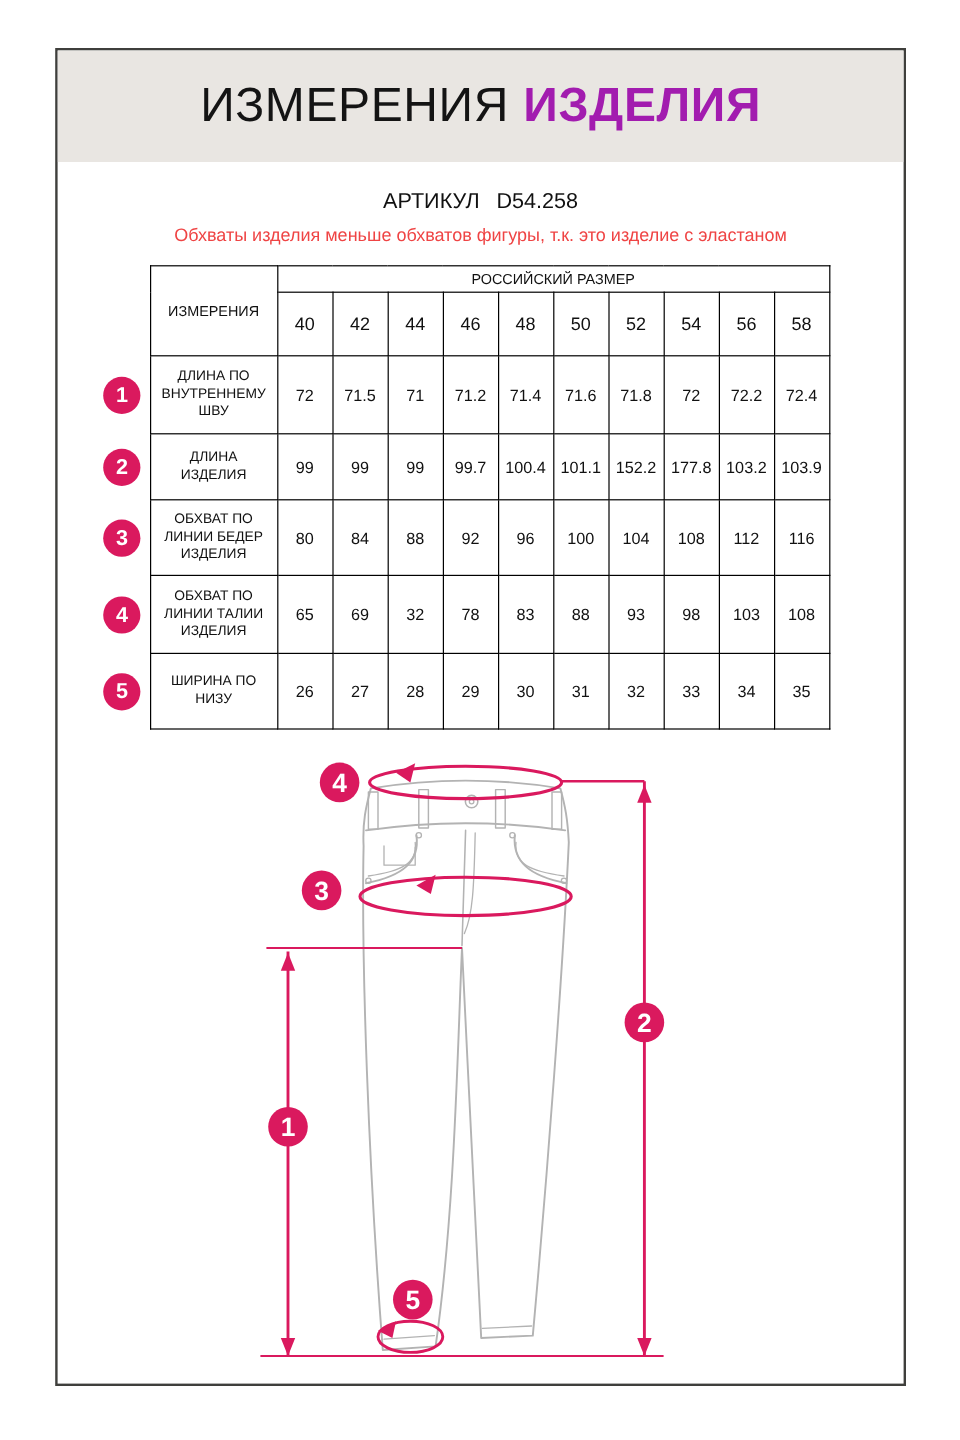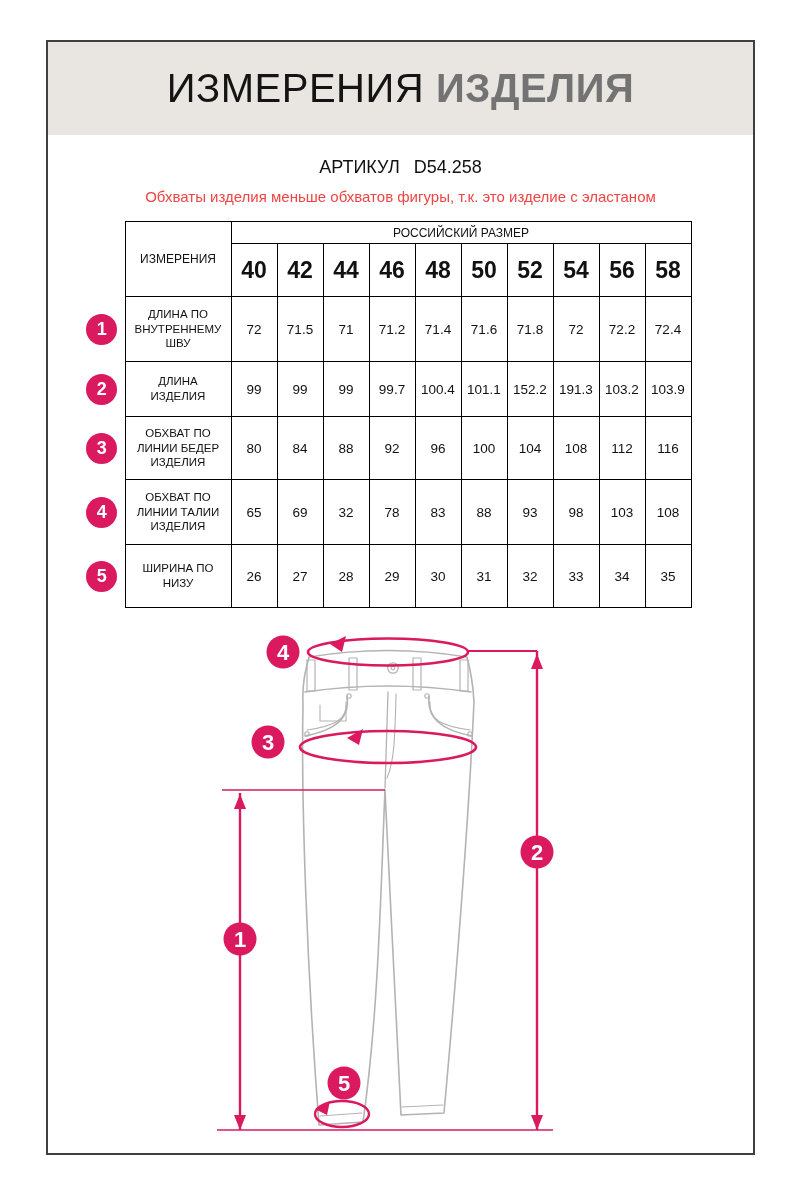--- a/index.html
+++ b/index.html
@@ -1,35 +1,35 @@
 <!DOCTYPE html>
 <html style="--pink: #da195e;"><head>
 <meta charset="utf-8">
 <style>
   html,body{margin:0;padding:0;background:#fff;}
   body{width:800px;height:1200px;position:relative;font-family:"Liberation Sans","DejaVu Sans",sans-serif;color:#1a1a1a;}
   .frame{position:absolute;left:46px;top:40px;width:705px;height:1111px;border:2px solid #3f3f3c;background:#fff;overflow:hidden;}
   
   .title-band{height:93px;background:#e9e6e2;display:flex;align-items:center;justify-content:center;}
   .title-band .t-reg{font-size:40px;font-weight:400;letter-spacing:.5px;color:#141414;}
-  .title-band .t-bold{font-size:40px;font-weight:700;letter-spacing:.5px;color:#737373;margin-left:12px;text-align:center;}
+  .title-band .t-bold{font-size:40px;font-weight:700;letter-spacing:.5px;color:#a21caf;margin-left:12px;text-align:center;}
   
   .article{margin-top:22px;text-align:center;font-size:18px;color:#111;}
   .article .art-val{margin-left:14px;}
   .note{margin-top:10px;text-align:center;font-size:15px;color:#ef4444;}
   
   table{border-collapse:collapse;margin:16px 0 0 31px;table-layout:fixed;}
   col.c-gutter{width:46px;}
   col.c-label{width:106px;}
   col.c-size{width:46px;}
   td{border:1px solid #000;text-align:center;vertical-align:middle;padding:0;color:#111;}
   td.gutter{border:none;background:#fff;}
   td.corner{font-size:12px;}
   td.group{font-size:12px;height:21px;}
-  tr.sizes-row td.size{font-size:23px;font-weight:700;height:52px;}
+  tr.sizes-row td.size{font-size:15px;font-weight:400;height:52px;}
   tr.data-row td.label{font-size:11.5px;line-height:1.3;padding:2px 5px;}
   tr.data-row td.val{font-size:13.5px;}
   tr.data-row:nth-child(3) td{height:60px;margin-top:12px;}
   tr.data-row:nth-child(4) td{height:50px;}
   tr.data-row:nth-child(5) td{height:58px;}
   tr.data-row:nth-child(6) td{height:60px;}
   tr.data-row:nth-child(7) td{height:58px;}
   .badge{display:inline-flex;width:31px;height:31px;border-radius:50%;background:var(--pink);color:#fff;font-size:18px;font-weight:700;align-items:center;justify-content:center;}
   
   .diagram{display:block;margin-top:2px;}
@@ -101,21 +101,21 @@
         <tr class="data-row">
      <td class="gutter"><span class="badge">2</span></td>
      <td class="label">ДЛИНА ИЗДЕЛИЯ</td>
      <td class="val">99</td>
           <td class="val">99</td>
           <td class="val">99</td>
           <td class="val">99.7</td>
           <td class="val">100.4</td>
           <td class="val">101.1</td>
           <td class="val">152.2</td>
-          <td class="val">191.3</td>
+          <td class="val">177.8</td>
           <td class="val">103.2</td>
           <td class="val">103.9</td>
    </tr>
         <tr class="data-row">
      <td class="gutter"><span class="badge">3</span></td>
      <td class="label">ОБХВАТ ПО ЛИНИИ БЕДЕР ИЗДЕЛИЯ</td>
      <td class="val">80</td>
           <td class="val">84</td>
           <td class="val">88</td>
           <td class="val">92</td>

